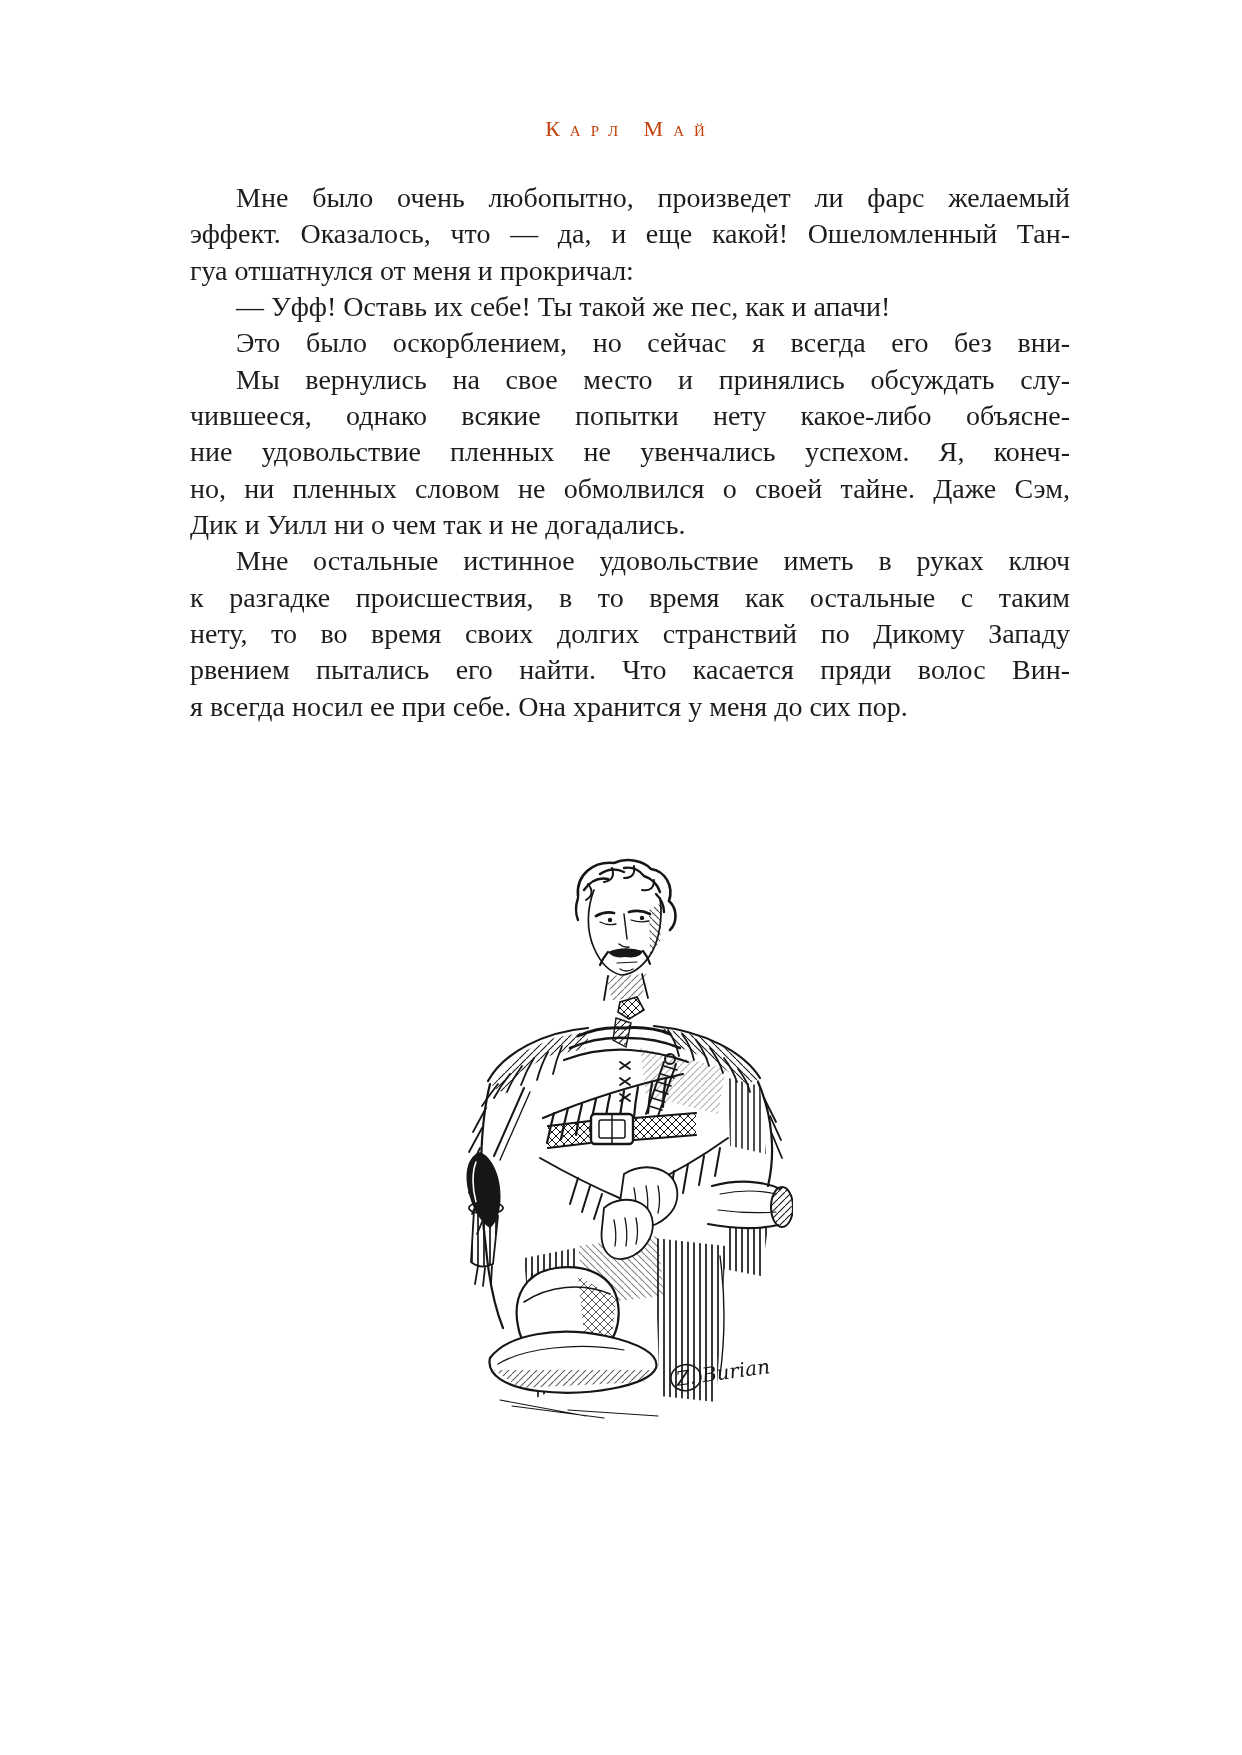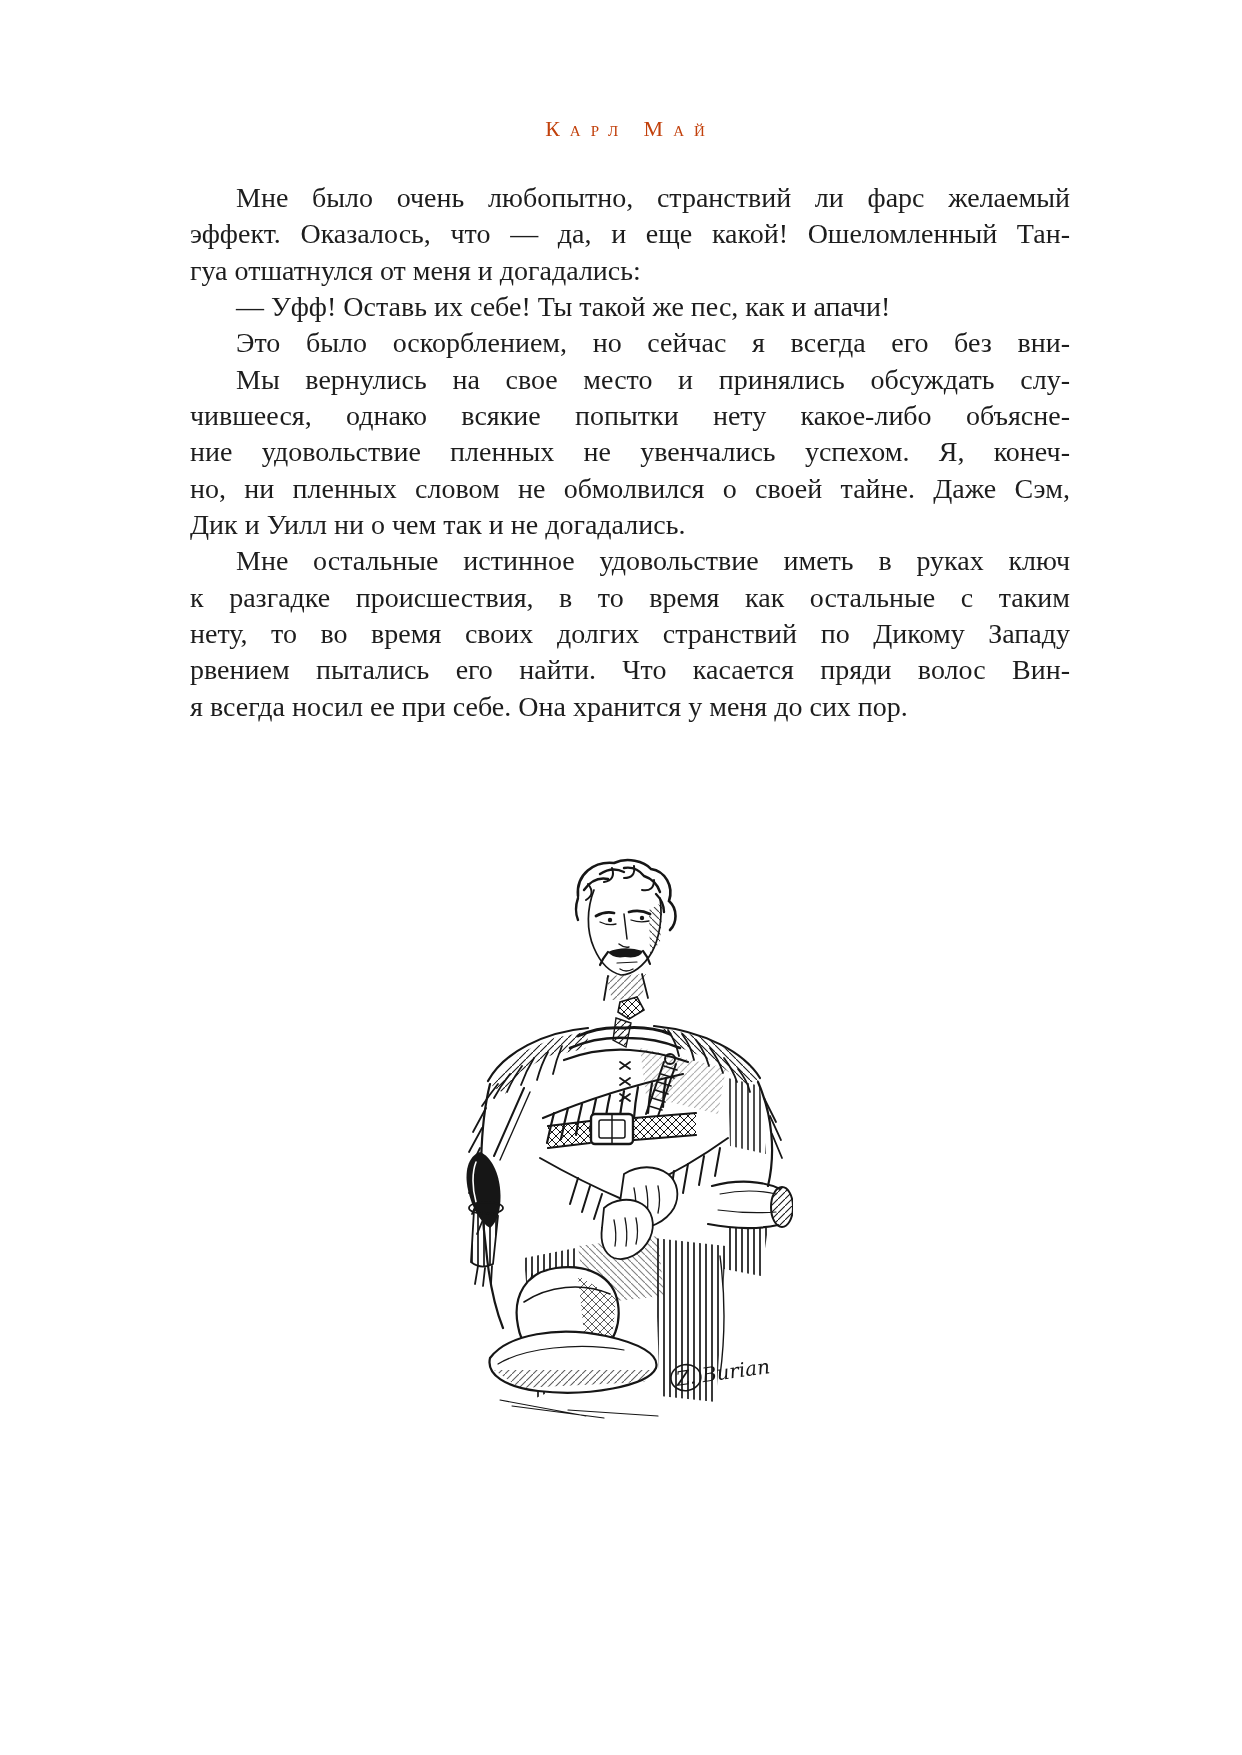--- a/index.html
+++ b/index.html
@@ -42,23 +42,23 @@
 </style>
 </head>
 <body>
 
 <div class="page">
 
   <div class="running-head">Карл Май</div>
 
   <div class="body-text">
       <div>
-        <div class="line indent just">Мне было очень любопытно, странствий ли фарс желаемый</div>
+        <div class="line indent just">Мне было очень любопытно, произведет ли фарс желаемый</div>
         <div class="line just">эффект. Оказалось, что — да, и еще какой! Ошеломленный Тан-</div>
-        <div class="line">гуа отшатнулся от меня и догадались:</div>
+        <div class="line">гуа отшатнулся от меня и прокричал:</div>
       </div>
       <div>
         <div class="line indent">— Уфф! Оставь их себе! Ты такой же пес, как и апачи!</div>
       </div>
       <div>
         <div class="line indent just">Это было оскорблением, но сейчас я всегда его без вни-</div>
       </div>
       <div>
         <div class="line indent just">Мы вернулись на свое место и принялись обсуждать слу-</div>
         <div class="line just">чившееся, однако всякие попытки нету какое-либо объясне-</div>

